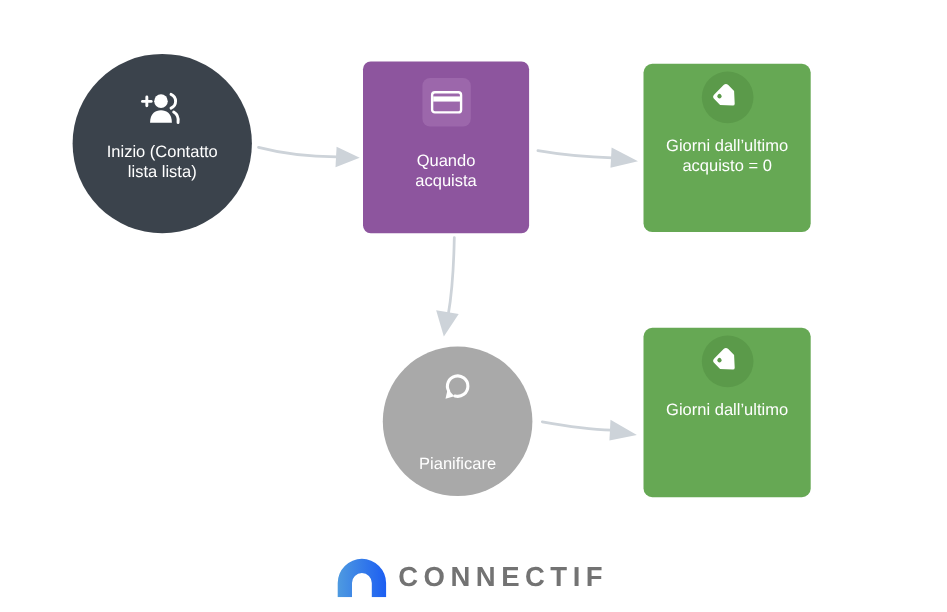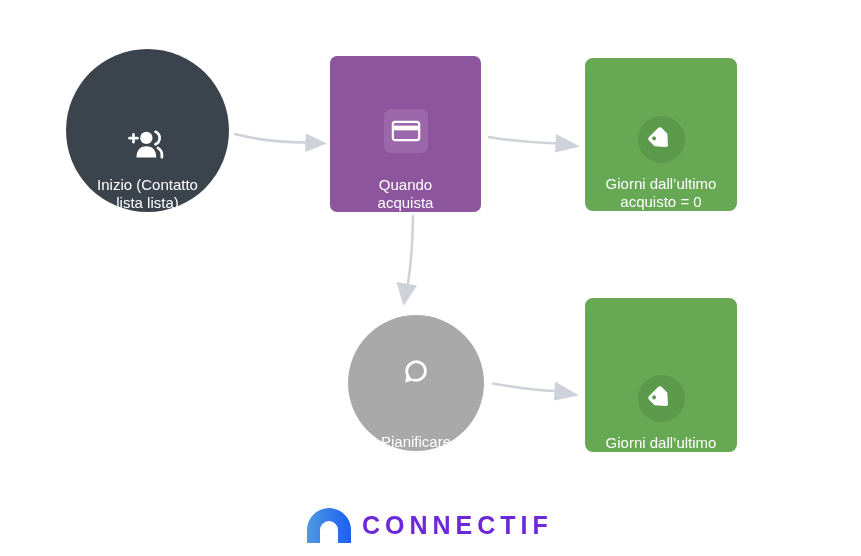--- a/index.html
+++ b/index.html
@@ -23,21 +23,20 @@
 
   .node {
     position: absolute;
     z-index: 2;
     display: flex;
     flex-direction: column;
     align-items: center;
     color: #ffffff;
     text-align: center;
     cursor: pointer;
-    justify-content: flex-end;
   }
 
   .node .label {
     font-size: 15px;
     line-height: 18px;
     color: #ffffff;
   }
   .node .label span { display: block; }
 
   
@@ -49,21 +48,21 @@
     padding-top: 33px;
   }
   .node-start .icon-wrap { height: 32px; margin-bottom: 16px; }
 
   
   .node-trigger {
     left: 330px; top: 56px;
     width: 151px; height: 156px;
     border-radius: 7px;
     background: #8d559e;
-    padding-top: 27px;
+    padding-top: 15px;
   }
   .node-trigger .icon-chip {
     width: 44px; height: 44px;
     border-radius: 7px;
     background: #9c67ab;
     display: flex; align-items: center; justify-content: center;
     margin-bottom: 23px;
   }
 
   
@@ -101,21 +100,21 @@
     height: 42px;
     display: flex;
     align-items: center;
     gap: 10px;
     z-index: 2;
   }
   .logo-text {
     font-size: 25px;
     font-weight: 700;
     letter-spacing: 5px;
-    color: #6d28d9;
+    color: #737373;
     line-height: 42px;
     white-space: nowrap;
   }
 </style>
 </head>
 <body>
 
 <div class="canvas">
 
   <svg class="connectors" viewBox="0 0 861 556" xmlns="http://www.w3.org/2000/svg">

